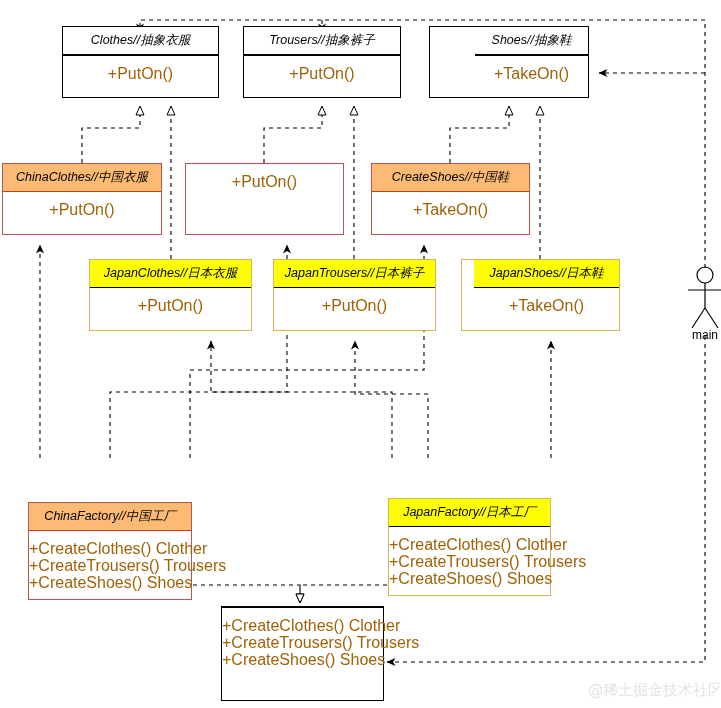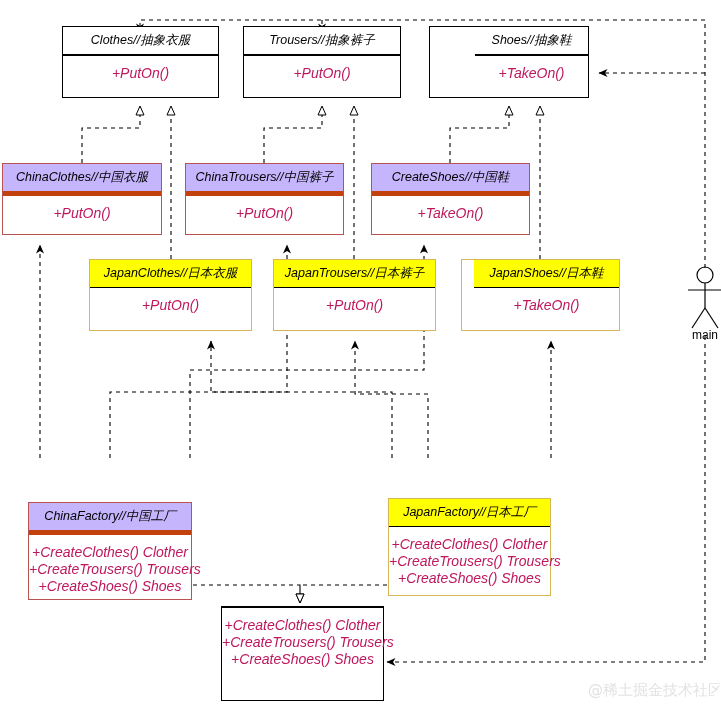--- a/index.html
+++ b/index.html
@@ -27,33 +27,32 @@
     color:#000;
     padding:5px 2px 5px 2px;
     border-bottom:1px solid #000;
     white-space:nowrap;
     overflow:hidden;
   }
   .umlbox .body{
     box-sizing:border-box;
     flex:1;
     text-align:center;
-    font-size:14px;
-    color:#be185d;
+    font-size:16px;
+    color:#a16207;
     padding-top:9px;
     line-height:17px;
     border-top:1px solid #000;
     white-space:nowrap;
-    font-style:italic;
   }
   .umlbox.abstract .hdr{border-bottom:1px solid #000;}
   .umlbox.abstract .body{border-top:1px solid #000;}
   
   .umlbox.china{border-color:#b85450;}
-  .umlbox.china .hdr{background:#c4b5fd;border-bottom:5px solid #c2410c;}
+  .umlbox.china .hdr{background:#fdba74;border-bottom:1px solid #c2410c;}
   .umlbox.china .body{border-top:none;}
   .umlbox.japan{border-color:#d6b656;}
   .umlbox.japan .hdr{background:#ffff00;border-bottom:1px solid #000;}
   .umlbox.japan .body{border-top:none;}
   .actor-label{
     position:absolute;
     font-size:12px;
     color:#000;
     text-align:center;
     white-space:nowrap;
@@ -134,21 +133,20 @@
     <div class="hdr">Shoes//抽象鞋</div>
     <div class="body">+TakeOn()</div>
   </div>
 
   <div class="umlbox china" style="left:2px;top:163px;width:160px;height:72px;">
     <div class="hdr">ChinaClothes//中国衣服</div>
     <div class="body">+PutOn()</div>
   </div>
 
   <div class="umlbox china" style="left:185px;top:163px;width:159px;height:72px;">
-    <div class="hdr">ChinaTrousers//中国裤子</div>
     <div class="body">+PutOn()</div>
   </div>
 
   <div class="umlbox china" style="left:371px;top:163px;width:159px;height:72px;">
     <div class="hdr">CreateShoes//中国鞋</div>
     <div class="body">+TakeOn()</div>
   </div>
 
   <div class="umlbox japan" style="left:89px;top:259px;width:163px;height:72px;">
     <div class="hdr">JapanClothes//日本衣服</div>

